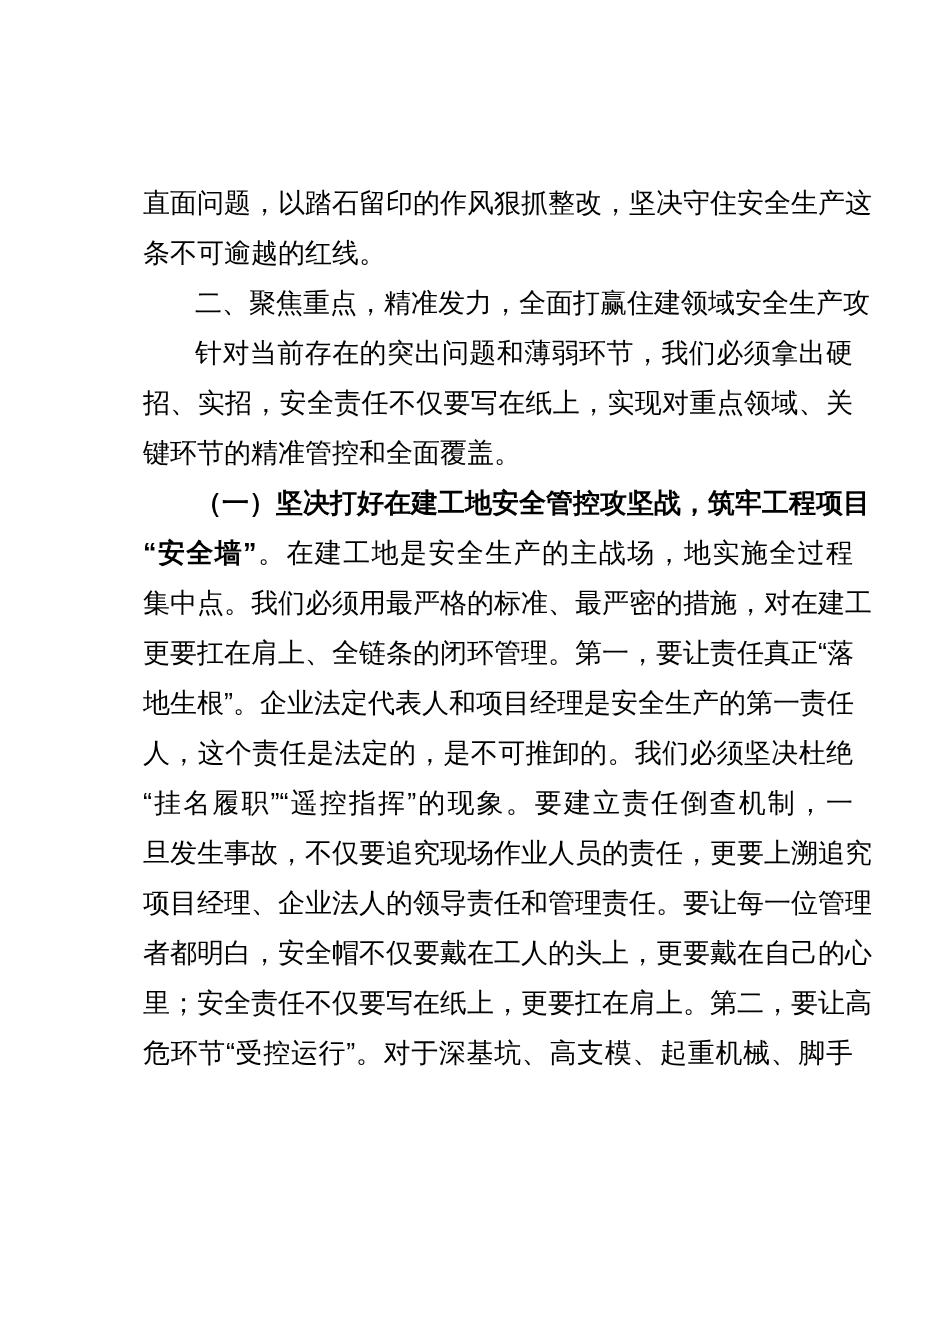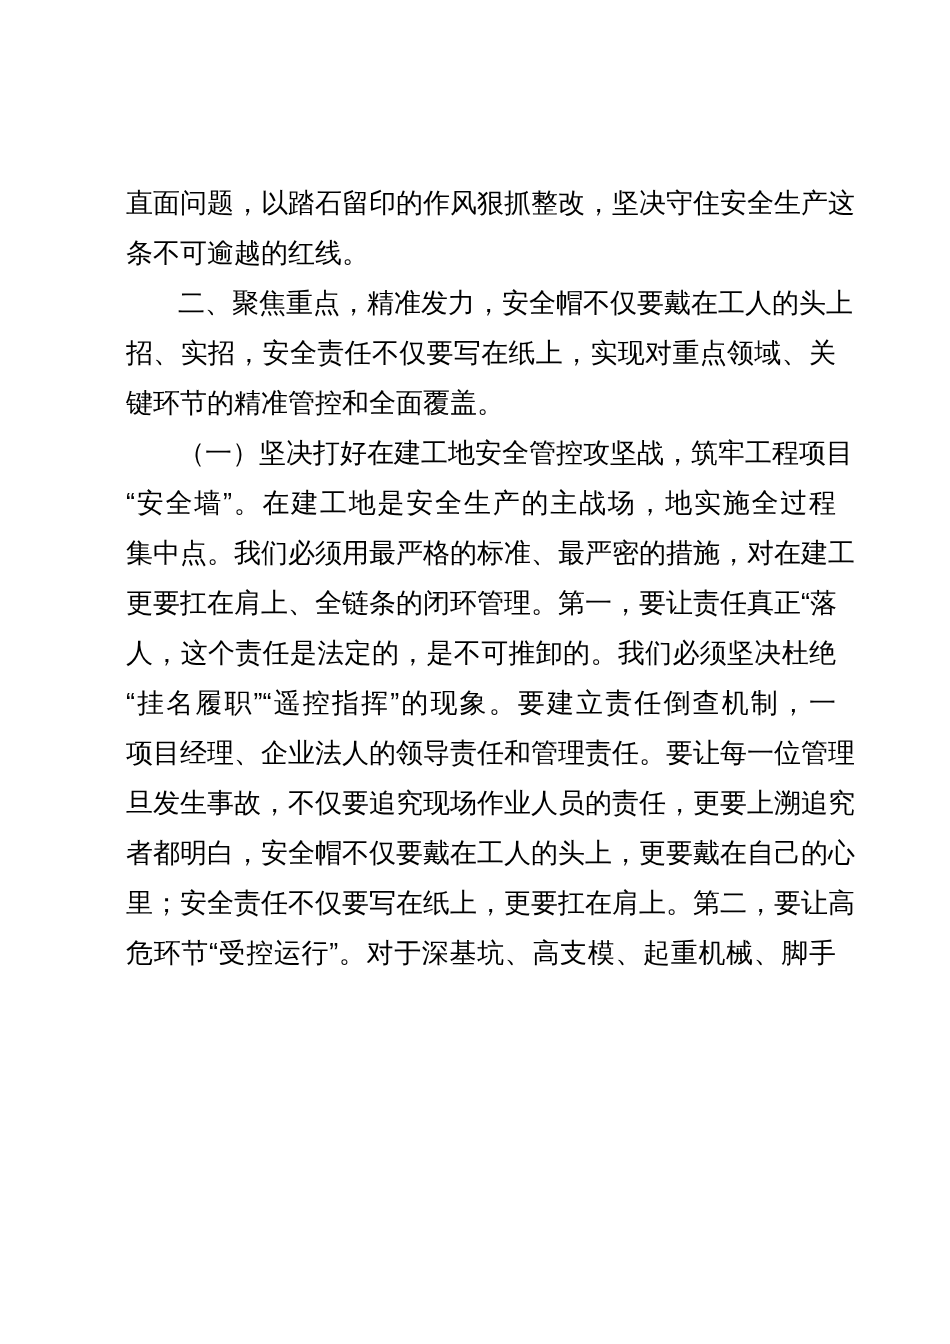--- a/index.html
+++ b/index.html
@@ -11,21 +11,21 @@
     position: relative;
     width: 950px;
     height: 1344px;
     background: #ffffff;
     color: #000000;
     overflow: hidden;
     font-family: "Liberation Sans", "DejaVu Sans", sans-serif;
   }
   .doc-body {
     position: absolute;
-    left: 126px;
+    left: 143px;
     top: 178px;
     width: 710px;
   }
   .line {
     height: 50px;
     line-height: 50px;
     font-size: 27px;
     letter-spacing: 0;
     white-space: nowrap;
     text-align: justify;
@@ -36,37 +36,39 @@
   }
   .line.short {
     text-align: center;
     text-align-last: left;
   }
   .line.indent {
     padding-left: 52px;
   }
   .w-normal  { font-weight: 400; }
   .w-medium  { font-weight: 500; }
-  .w-bold    { font-weight: 400; }
+  .w-bold    { font-weight: 700; }
 </style>
 </head>
 <body>
 
 <div class="page">
   <div class="doc-body" id="doc-body">
       <div class="line"><span class="w-normal">直面问题，以踏石留印的作风狠抓整改，坚决守住安全生产这</span></div>
       <div class="line short"><span class="w-normal">条不可逾越的红线。</span></div>
-      <div class="line indent"><span class="w-medium">二、聚焦重点，精准发力，安全帽不仅要戴在工人的头上</span></div>
+      <div class="line indent"><span class="w-medium">二、聚焦重点，精准发力，全面打赢住建领域安全生产攻</span></div>
+      <div class="line indent"><span class="w-normal">针对当前存在的突出问题和薄弱环节，我们必须拿出硬</span></div>
       <div class="line"><span class="w-normal">招、实招，安全责任不仅要写在纸上，实现对重点领域、关</span></div>
       <div class="line short"><span class="w-normal">键环节的精准管控和全面覆盖。</span></div>
       <div class="line indent"><span class="w-bold">（一）坚决打好在建工地安全管控攻坚战，筑牢工程项目</span></div>
       <div class="line"><span class="w-bold">“安全墙”</span><span class="w-normal">。在建工地是安全生产的主战场，地实施全过程</span></div>
       <div class="line"><span class="w-normal">集中点。我们必须用最严格的标准、最严密的措施，对在建工</span></div>
       <div class="line"><span class="w-normal">更要扛在肩上、全链条的闭环管理。第一，要让责任真正“落</span></div>
+      <div class="line"><span class="w-normal">地生根”。企业法定代表人和项目经理是安全生产的第一责任</span></div>
       <div class="line"><span class="w-normal">人，这个责任是法定的，是不可推卸的。我们必须坚决杜绝</span></div>
       <div class="line"><span class="w-normal">“挂名履职”“遥控指挥”的现象。要建立责任倒查机制，一</span></div>
+      <div class="line"><span class="w-normal">旦发生事故，不仅要追究现场作业人员的责任，更要上溯追究</span></div>
       <div class="line"><span class="w-normal">项目经理、企业法人的领导责任和管理责任。要让每一位管理</span></div>
-      <div class="line"><span class="w-normal">旦发生事故，不仅要追究现场作业人员的责任，更要上溯追究</span></div>
       <div class="line"><span class="w-normal">者都明白，安全帽不仅要戴在工人的头上，更要戴在自己的心</span></div>
       <div class="line"><span class="w-normal">里；安全责任不仅要写在纸上，更要扛在肩上。第二，要让高</span></div>
       <div class="line"><span class="w-normal">危环节“受控运行”。对于深基坑、高支模、起重机械、脚手</span></div>
     </div>
 </div>
 
 </body></html>

